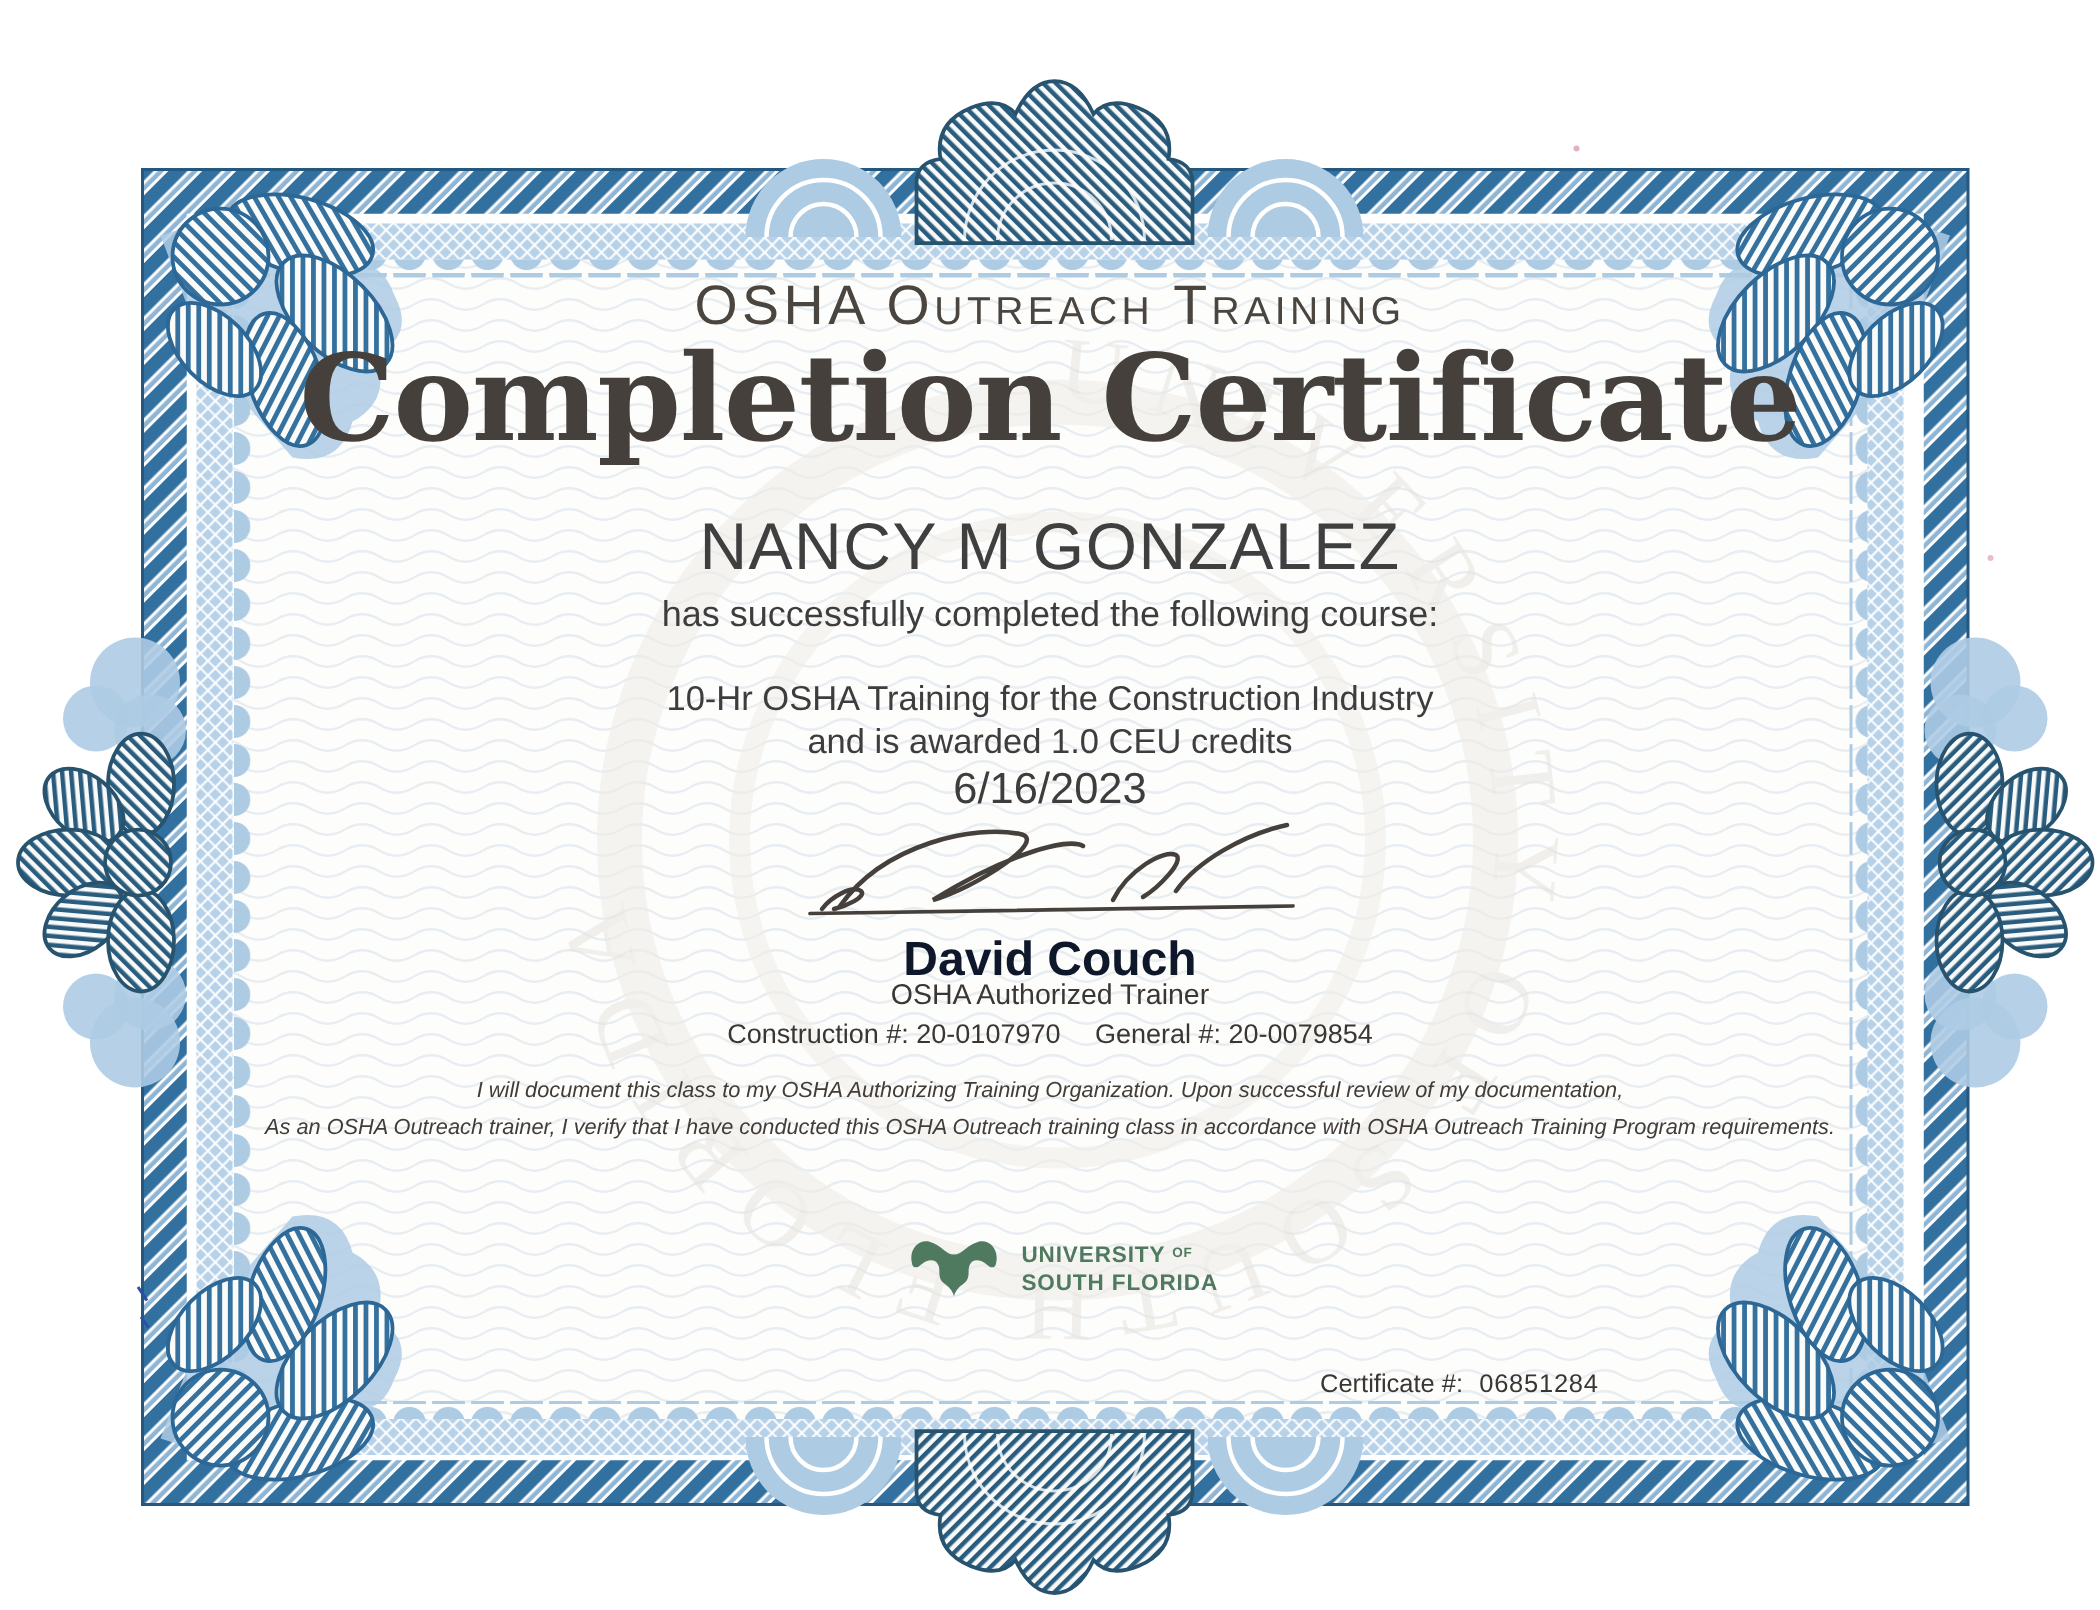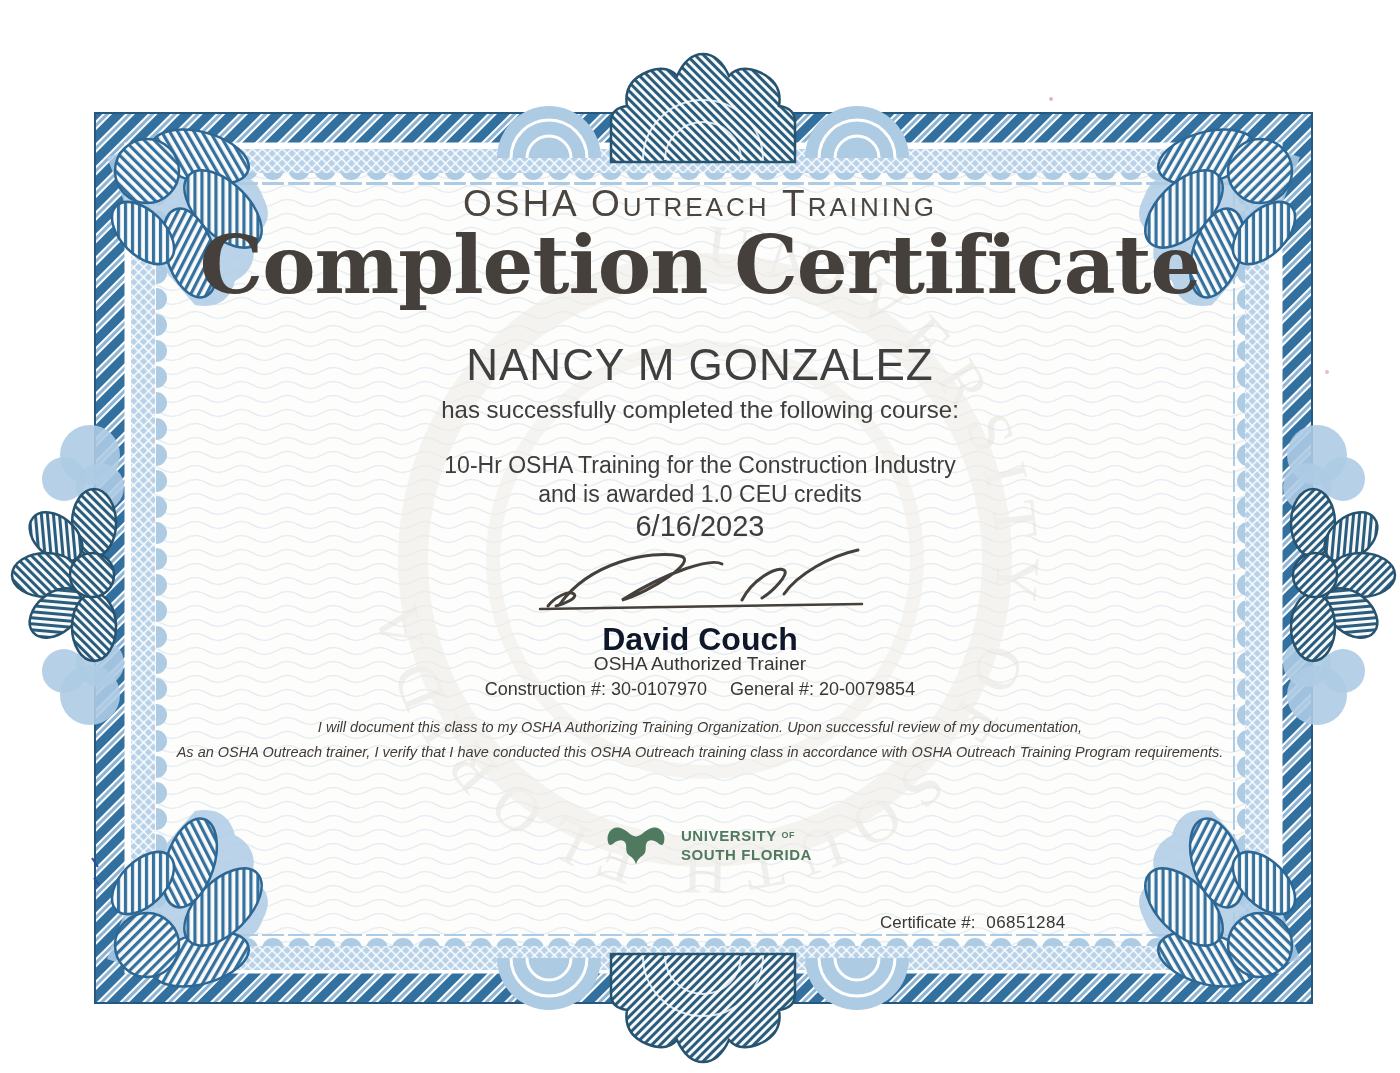--- a/index.html
+++ b/index.html
@@ -186,21 +186,21 @@
       <path d="M30,62 C60,20 120,8 150,14 C170,18 120,50 92,58 C140,28 182,16 192,22"></path>
       <path d="M212,58 C222,38 246,24 254,28 C260,32 242,50 232,56"></path>
       <path d="M254,52 C268,32 300,14 328,8"></path>
       <path d="M10,67 L332,62" stroke-width="2.5"></path>
     </g>
   </svg>
 
   <div class="txt tname">David Couch</div>
   <div class="txt trole">OSHA Authorized Trainer</div>
   <div class="txt tnums">
-    <span>Construction #: 30-0107970</span>
+    <span>Construction #: 20-0107970</span>
     <span>General #: 20-0079854</span>
   </div>
 
   <div class="txt disclaimer">
     <div>I will document this class to my OSHA Authorizing Training Organization. Upon successful review of my documentation,</div>
     <div>As an OSHA Outreach trainer, I verify that I have conducted this OSHA Outreach training class in accordance with OSHA Outreach Training Program requirements.</div>
   </div>
 
 
   <div class="logo-row">

